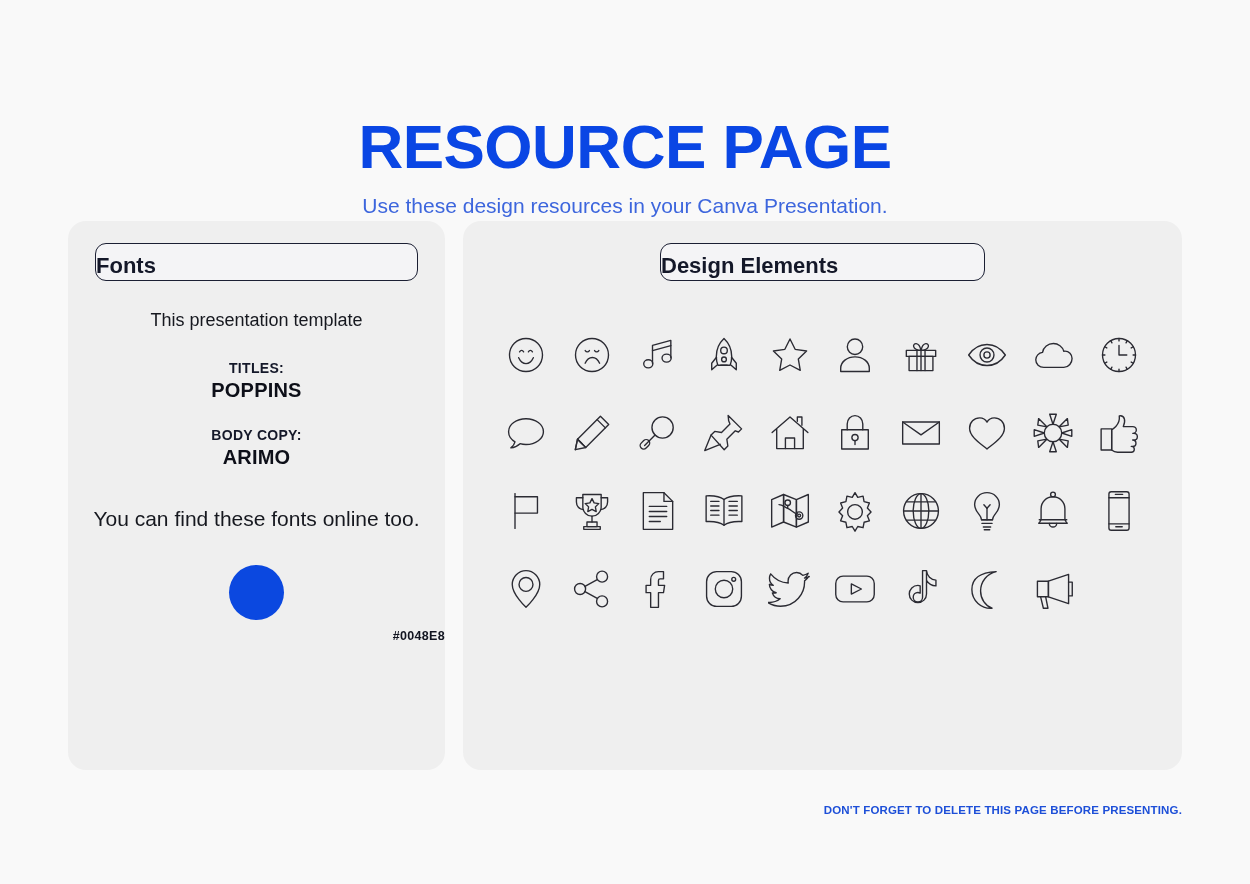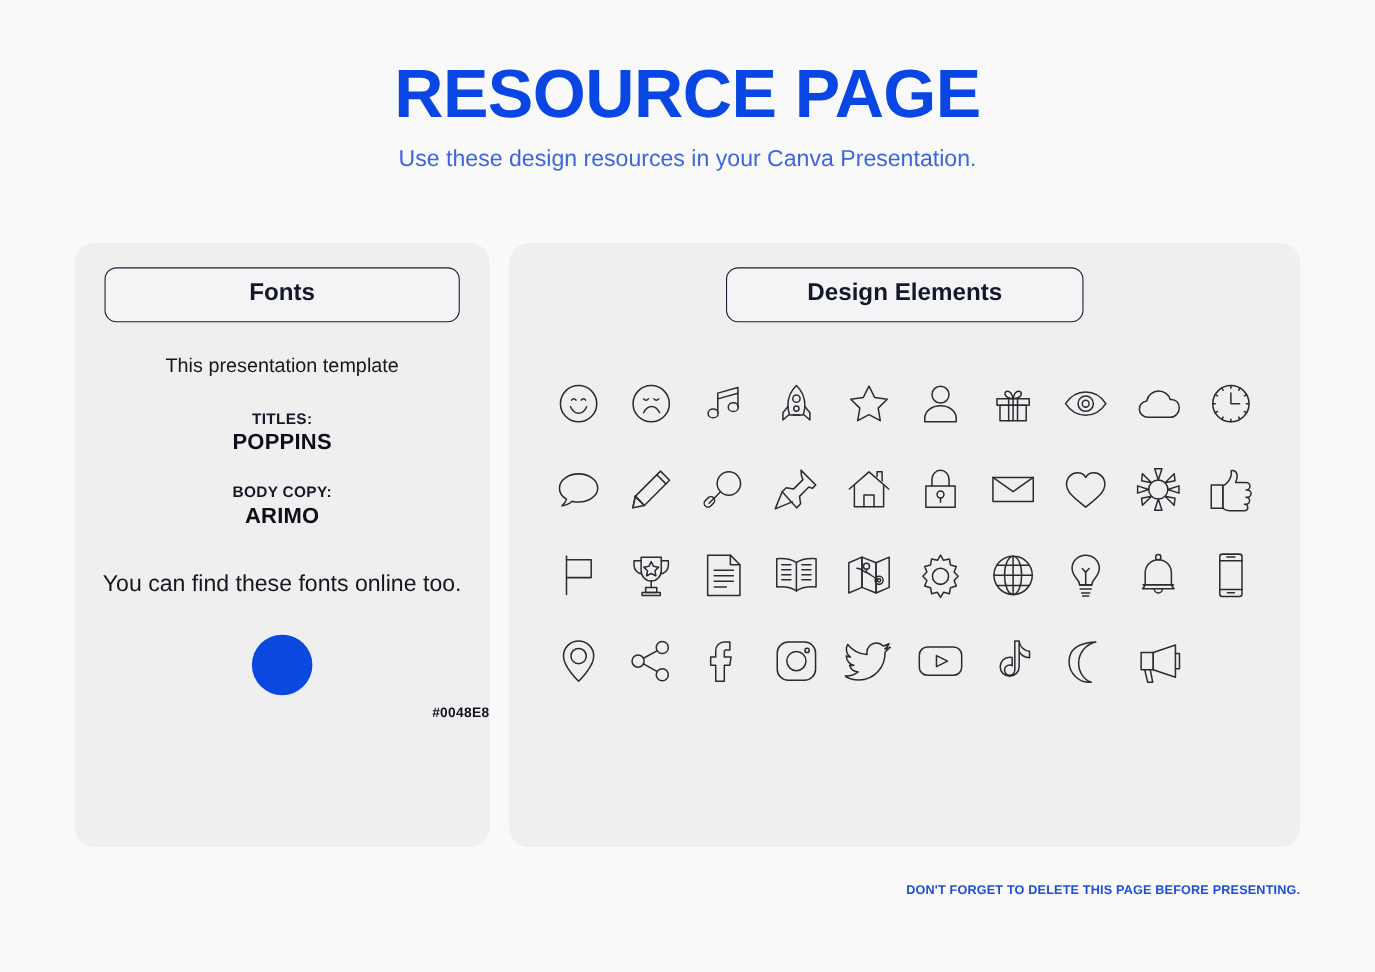--- a/index.html
+++ b/index.html
@@ -6,21 +6,21 @@
   * { margin:0; padding:0; box-sizing:border-box; }
   html, body {
     width:1250px; height:884px;
     background:#f9f9f9;
     font-family:"Liberation Sans", sans-serif;
     overflow:hidden;
   }
   .page { position:relative; width:1250px; height:884px; }
 
   
-  .header { text-align:center; padding-top:55px; }
+  .header { text-align:center; padding-top:116px; }
   .title {
     font-size:62px; font-weight:bold; letter-spacing:-0.5px;
     color:#0a46e4; line-height:1.0;
   }
   .subtitle {
     margin-top:16px; font-size:21px; color:#3d66dd; font-weight:400;
   }
 
   
   .panels {
@@ -32,23 +32,22 @@
     background:#efefef; border-radius:18px;
   }
   .panel-left  { width:377px; }
   .panel-right { width:719px; }
 
   
   .pill {
     margin:22px auto 0; display:block;
     border:1.6px solid #1b1f33; border-radius:11px;
     background:#f4f4f6;
-    text-align:center;
     font-size:22px; font-weight:bold; color:#141829;
-    line-height:44px; height:50px;
+    line-height:44px; height:38px;
   }
   .pill-fonts  { width:323px; }
   .pill-colors { width:323px; margin-top:0; }
   .pill-design { width:325px; margin-top:22px; }
 
   
   .fonts-intro {
     margin-top:26px; text-align:center;
     font-size:18px; color:#16181f; line-height:1.45;
   }

